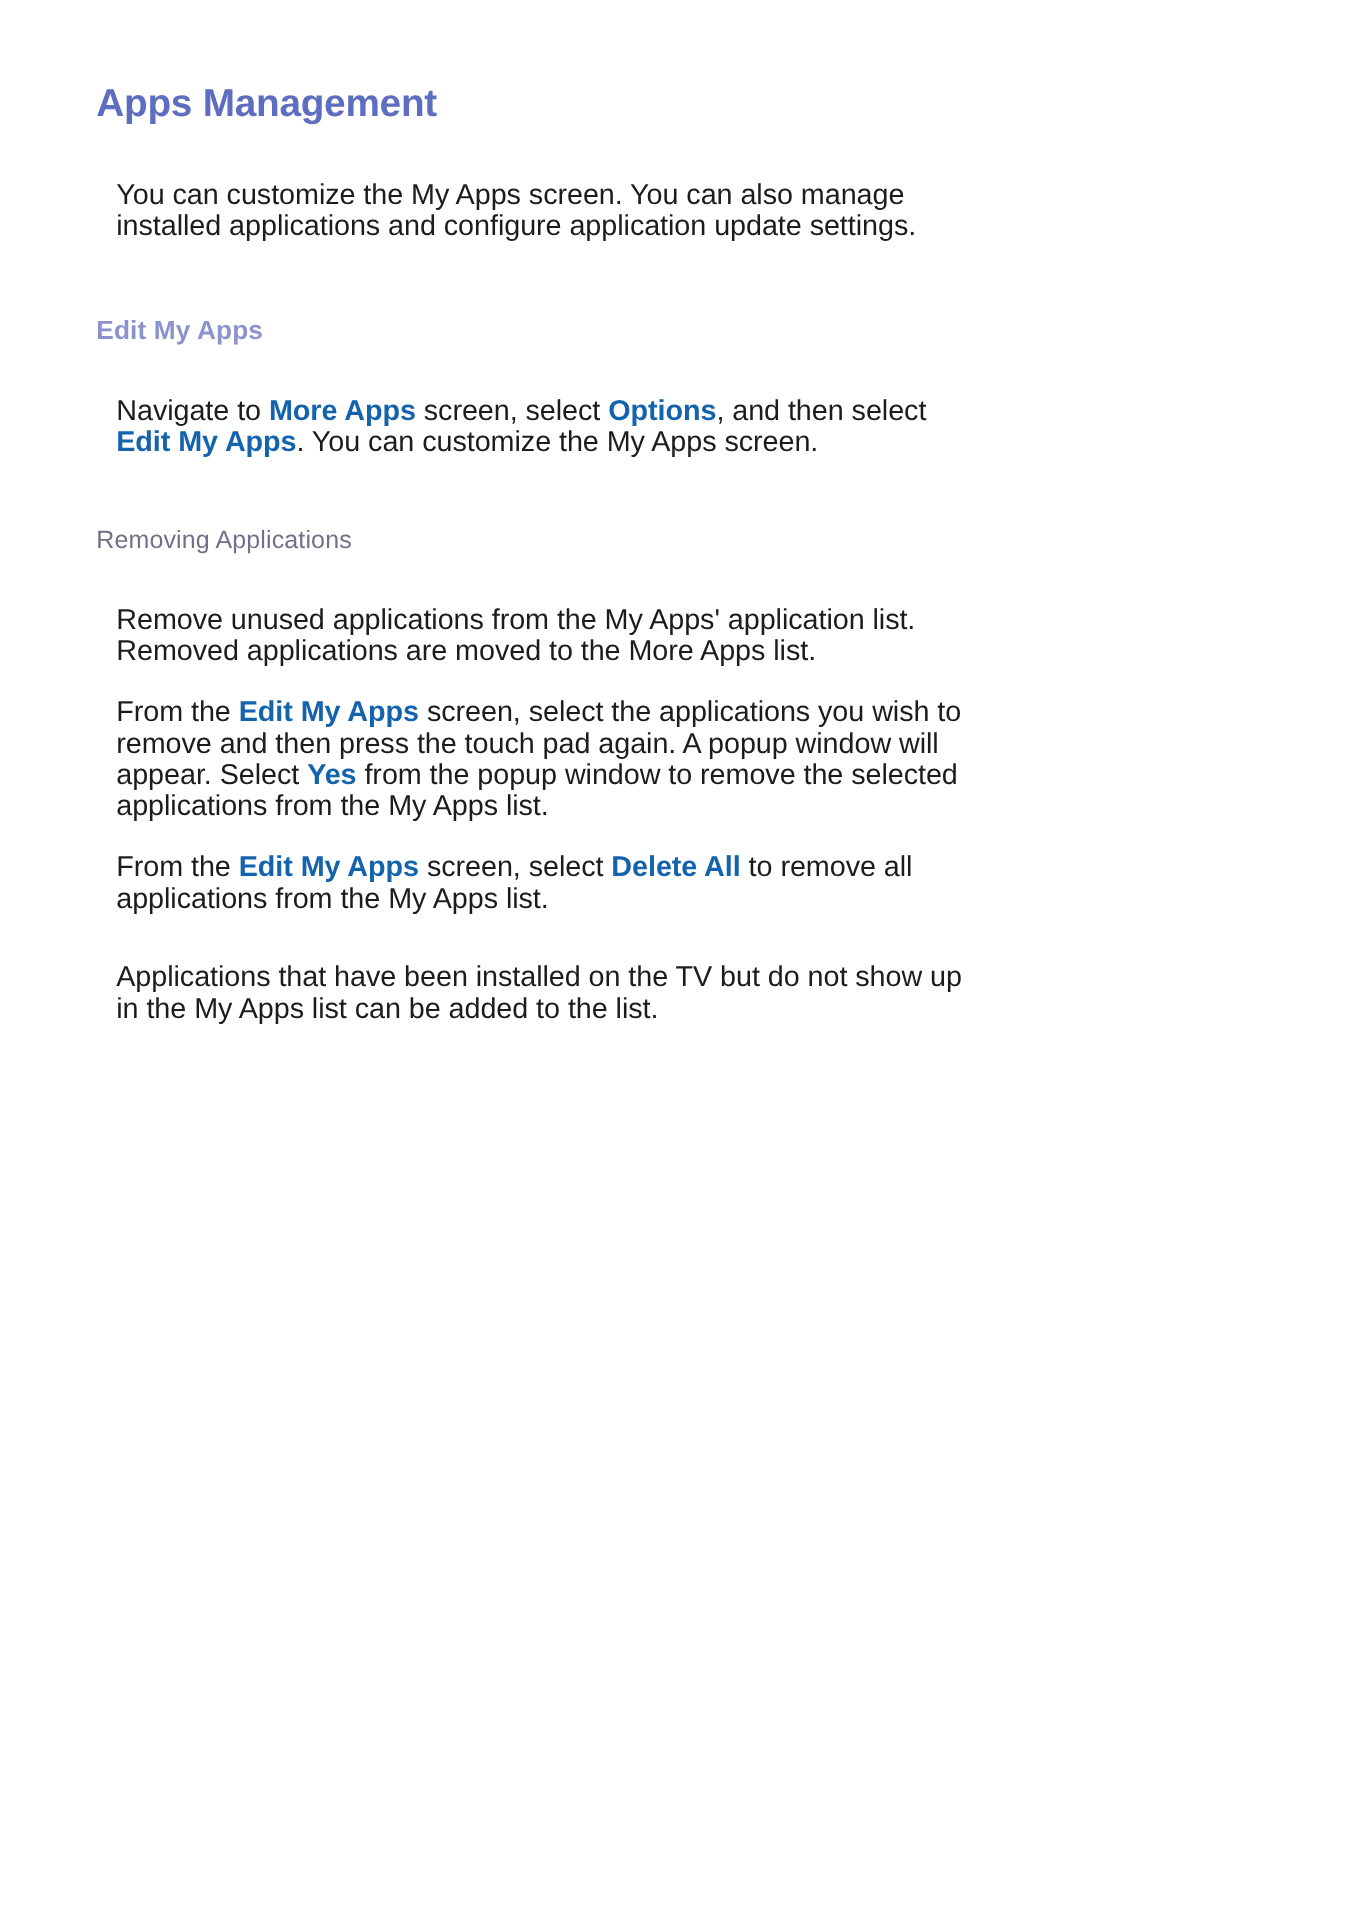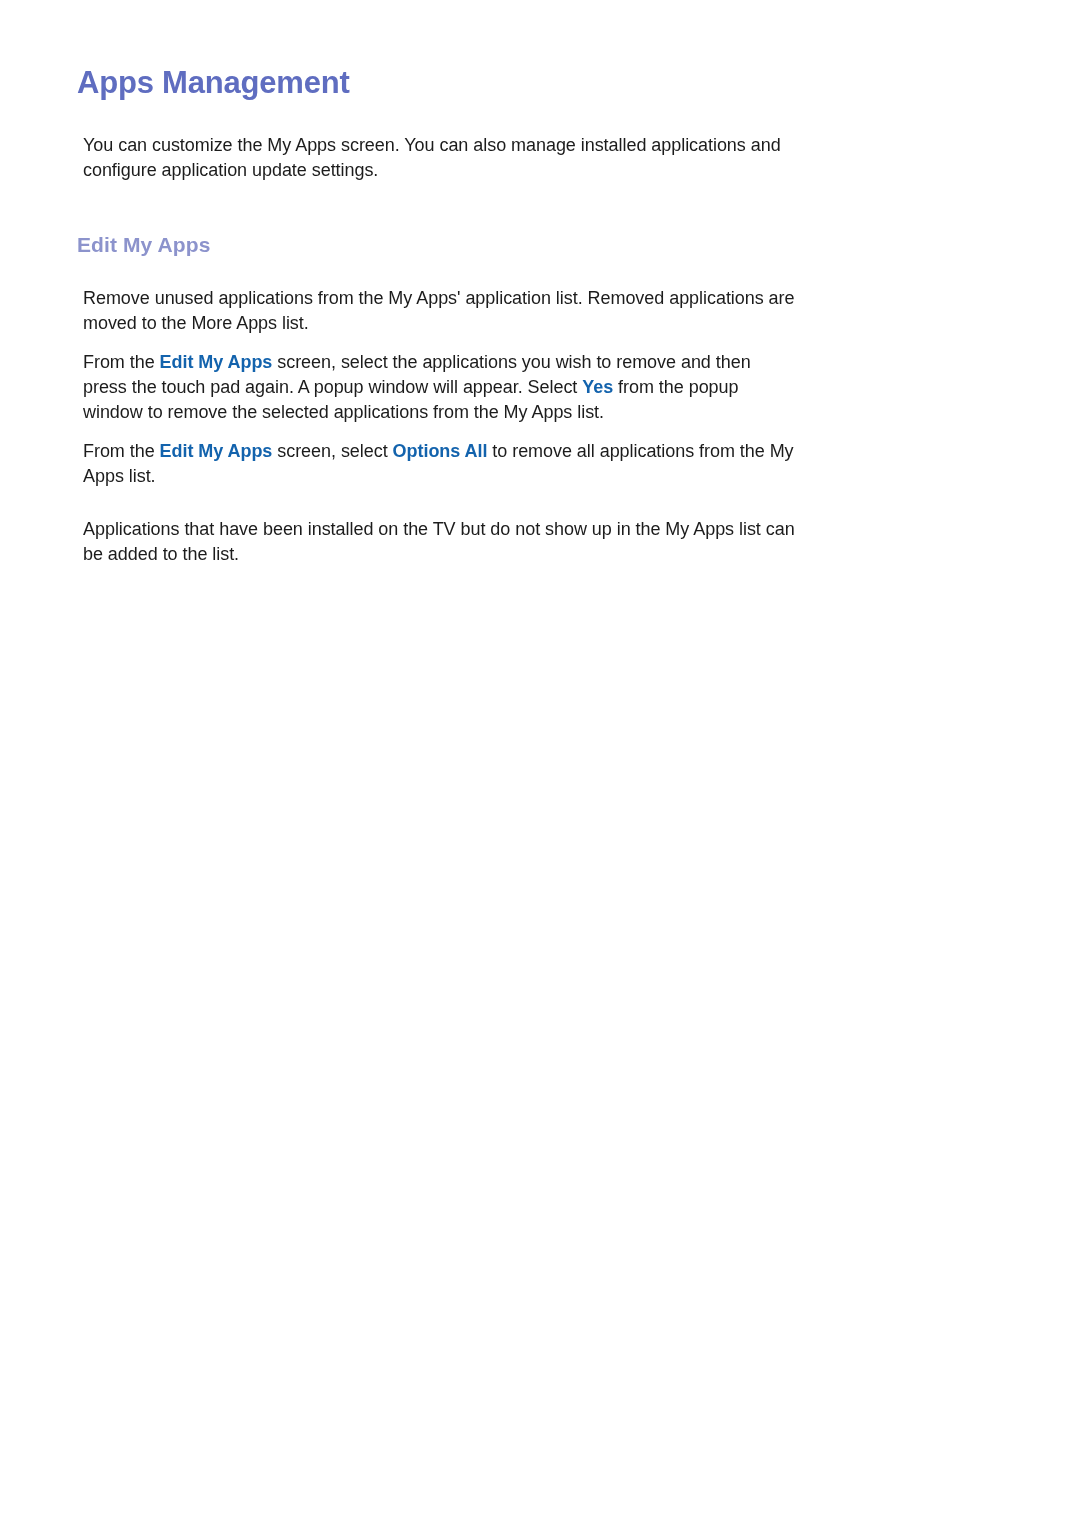--- a/index.html
+++ b/index.html
@@ -50,22 +50,22 @@
     padding-top: 37px;
     font-size: 20px;
     font-weight: normal;
     line-height: 1.3;
     letter-spacing: 0.1px;
     color: #6f7288;
   }
 
   
   .para {
-    margin: 6px;
-    font-size: 18px;
+    margin: 16px;
+    font-size: 23px;
     line-height: 25px;
     letter-spacing: -0.05px;
     color: #1c1c1c;
     text-align: left;
   }
 
   .para.first-after-title   { padding-top: 24px; }
   .para.first-after-h2      { padding-top: 22px; }
   .para.first-after-h3      { padding-top: 22px; }
   .para.follow              { padding-top: 8px; }
@@ -85,24 +85,26 @@
 
 <div class="page">
 
   <h1 class="doc-title">Apps Management</h1>
 
   <p class="para first-after-title">You can customize the My Apps screen. You can also manage installed applications and configure application update settings.</p>
 
   <div id="sections-root">
       <div class="section">
         <h2 class="h2">Edit My Apps</h2>
+        <p class="para first-after-h2"><span>Navigate to </span><span class="link">More Apps</span><span> screen, select </span><span class="link">Options</span><span>, and then select </span><span class="link">Edit My Apps</span><span>. You can customize the My Apps screen.</span></p>
       </div>
       <div class="section">
+        <h3 class="h3">Removing Applications</h3>
         <p class="para first-after-h3"><span>Remove unused applications from the My Apps' application list. Removed applications are moved to the More Apps list.</span></p>
         <p class="para follow"><span>From the </span><span class="link">Edit My Apps</span><span> screen, select the applications you wish to remove and then press the touch pad again. A popup window will appear. Select </span><span class="link">Yes</span><span> from the popup window to remove the selected applications from the My Apps list.</span></p>
-        <p class="para follow"><span>From the </span><span class="link">Edit My Apps</span><span> screen, select </span><span class="link">Options All</span><span> to remove all applications from the My Apps list.</span></p>
+        <p class="para follow"><span>From the </span><span class="link">Edit My Apps</span><span> screen, select </span><span class="link">Delete All</span><span> to remove all applications from the My Apps list.</span></p>
       </div>
       <div class="section">
         <p class="para first-after-h3"><span>Applications that have been installed on the TV but do not show up in the My Apps list can be added to the list.</span></p>
       </div>
     </div>
 
 </div>
 
 </body></html>

